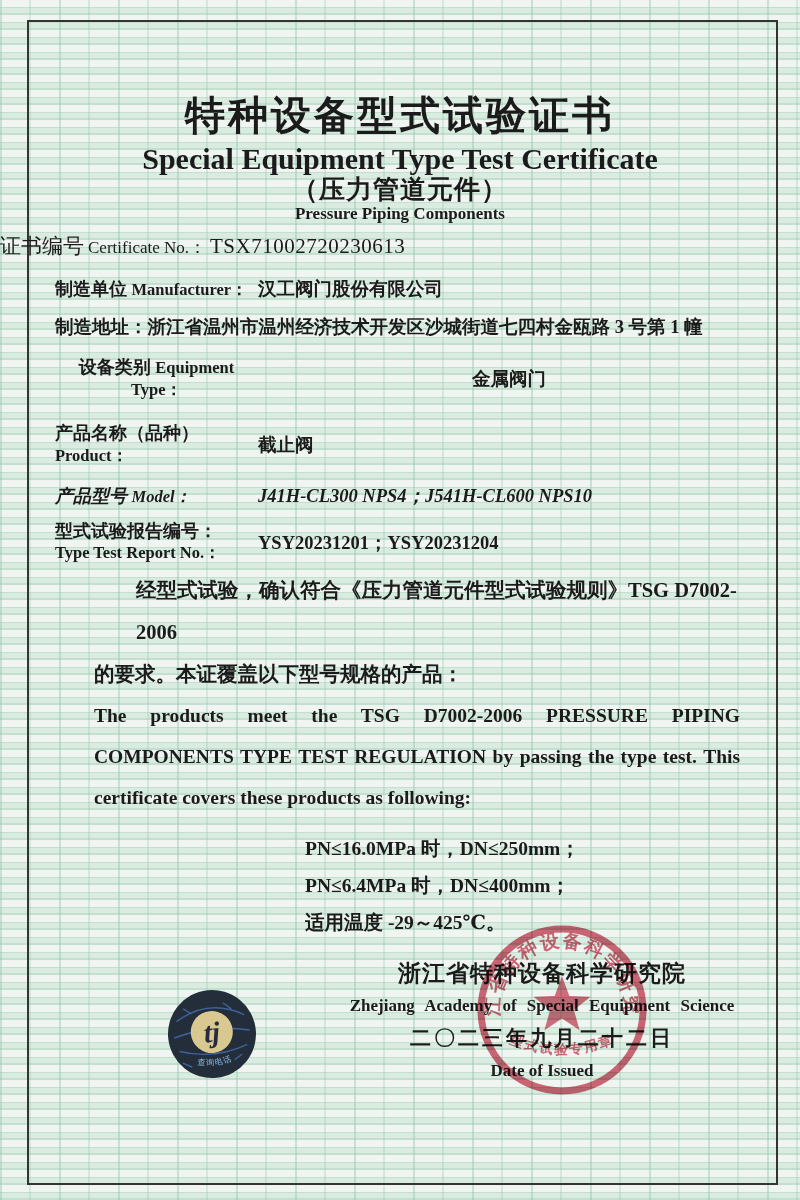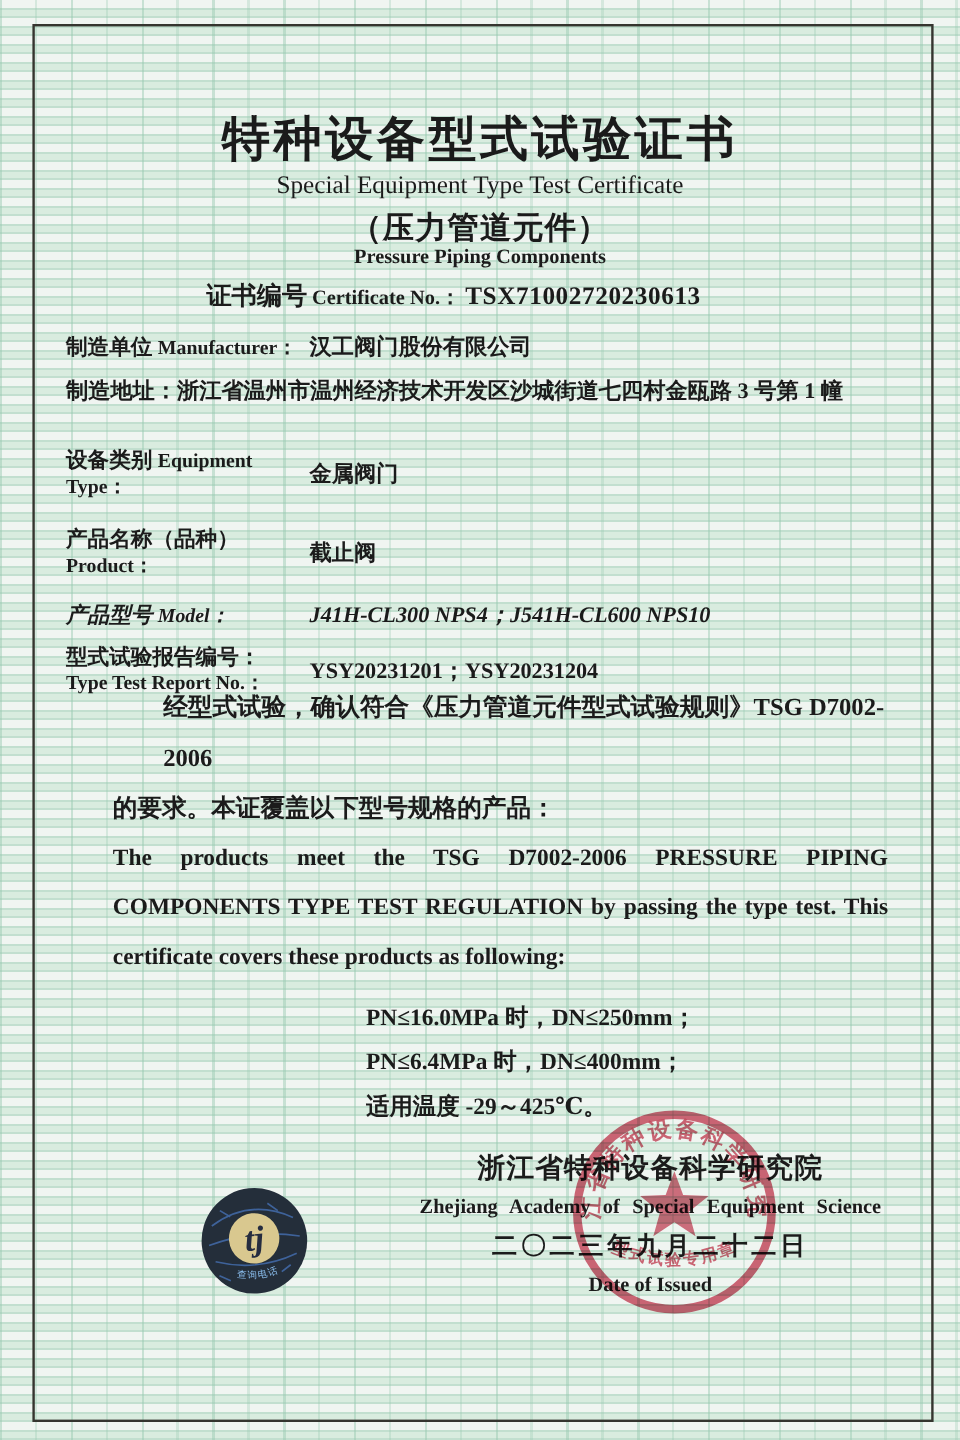--- a/index.html
+++ b/index.html
@@ -17,37 +17,37 @@
         #d9ecdf 8.5px, #d9ecdf 13.5px,
         #c2dfcf 13.5px, #c2dfcf 15px);
   }
   .frame{
     position:absolute;left:27px;top:20px;width:747px;height:1161px;
     border:2px solid #35352f;pointer-events:none;
   }
   .abs{position:absolute;left:0;right:0;}
   .center{text-align:center;}
   .title-zh{top:88px;font-size:40px;font-weight:bold;letter-spacing:3px;}
-  .title-en{top:142px;font-size:21px;font-weight:normal;}
+  .title-en{top:142px;font-size:30px;font-weight:bold;}
   .paren-zh{top:172px;font-size:26px;font-weight:bold;letter-spacing:1px;}
   .paren-en{top:204px;font-size:17px;font-weight:bold;}
-  .certline{top:232px;text-align:center;padding-right:44px;font-weight:bold;}
+  .certline{top:232px;text-align:left;padding-right:44px;font-weight:normal;}
   .certline .zh{font-size:21px;}
   .certline .en{font-size:17px;}
   .certline .no{font-size:21px;letter-spacing:.5px;}
 
   .fields{position:absolute;left:55px;right:40px;top:272px;font-weight:bold;}
   .frow{display:flex;align-items:center;}
   .frow .lab{width:203px;flex:0 0 203px;font-size:18px;}
   .frow .lab .en{font-size:16.5px;}
   .frow .val{flex:1;font-size:18.5px;}
   .addr-lines{font-size:16.5px;line-height:24px;}
   .r1{margin-top:4px;}
   .r2{margin-top:14px;}
-  .r3{margin-top:32px;}
+  .r3{margin-top:16px;text-align:center;}
   .r4{margin-top:20px;}
   .r5{margin-top:16px;font-style:italic;}
   .r6{margin-top:12px;}
   .lab2{line-height:22px;}
 
   .statement{position:absolute;left:94px;width:646px;top:569px;font-weight:bold;}
   .statement .zh{font-size:20.5px;line-height:42px;}
   .statement .zh.first{padding-left:42px;}
   .statement .en{font-size:19.5px;line-height:41px;text-align:justify;text-align-last:justify;}
   .statement .en.last{text-align-last:left;}

